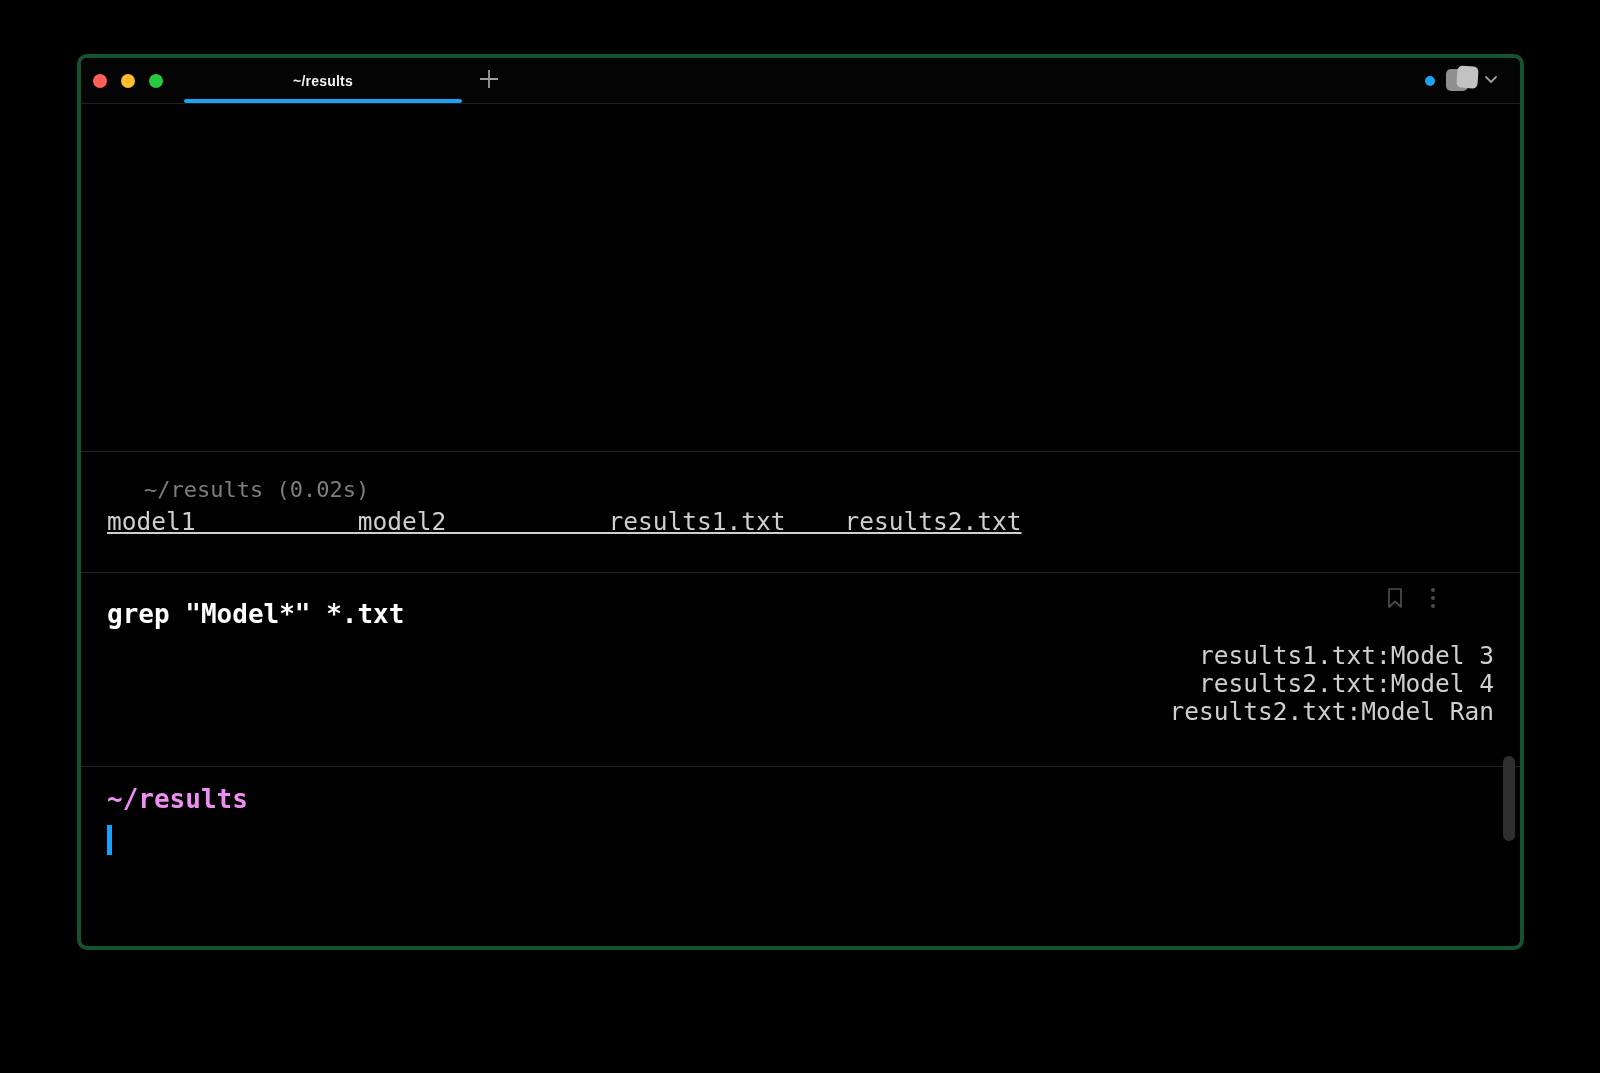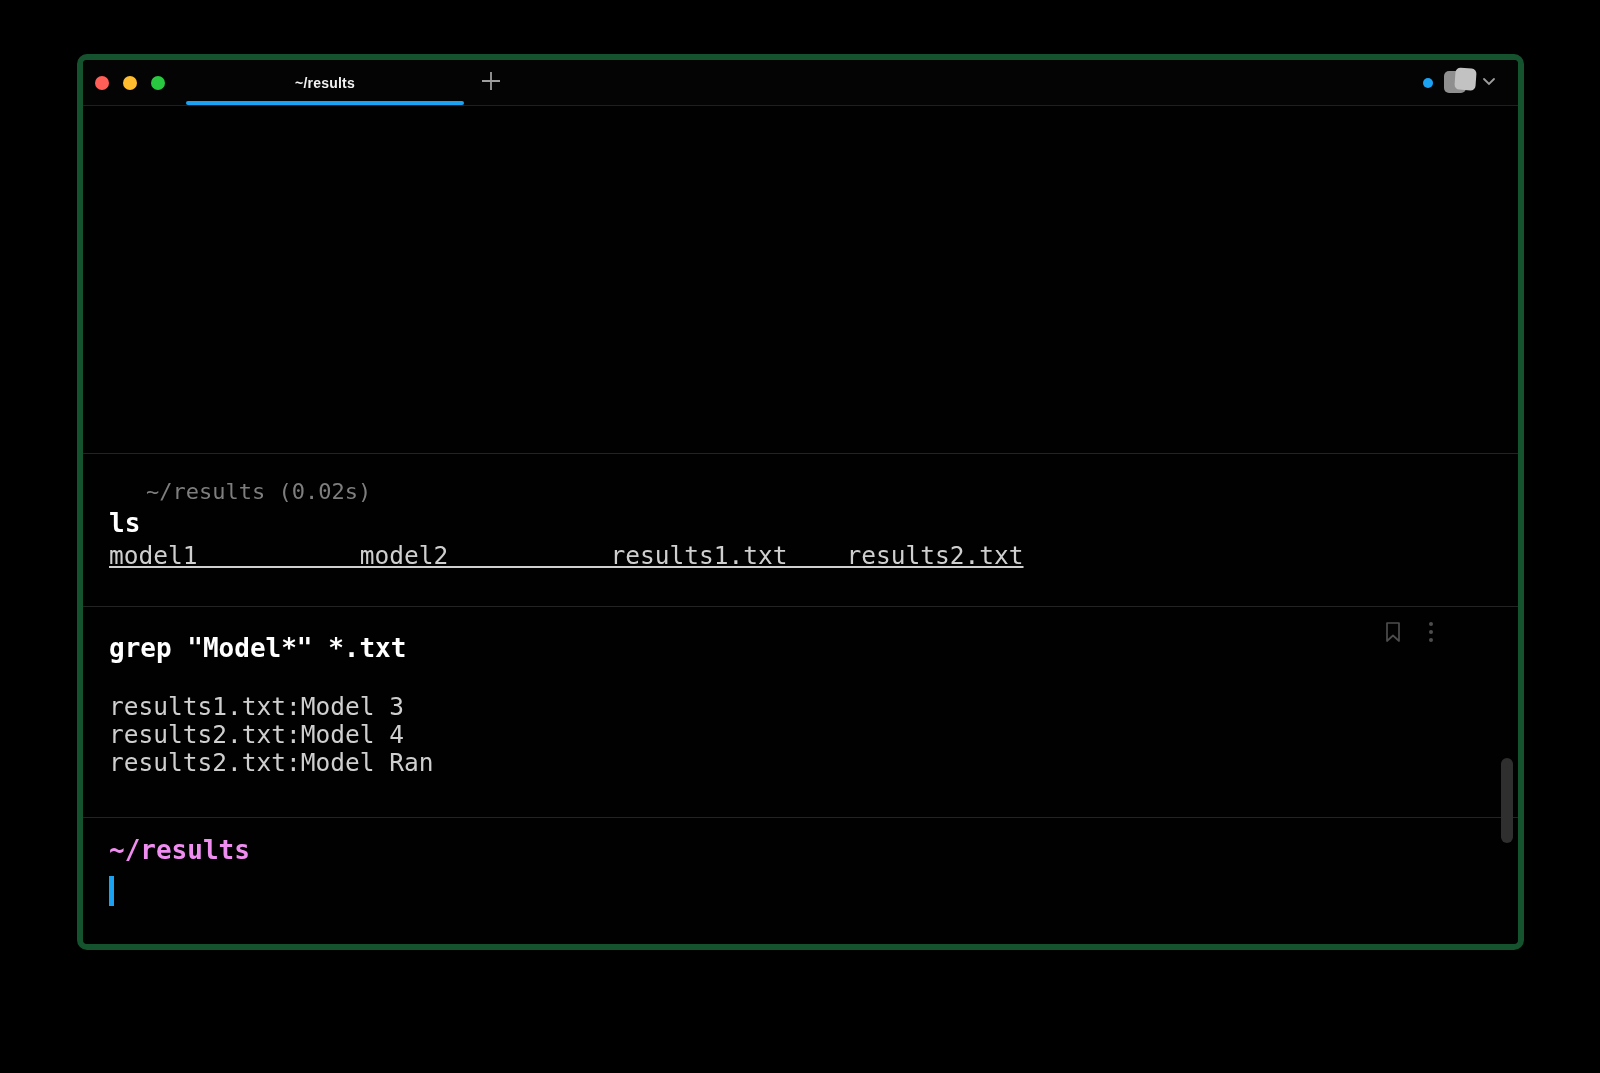--- a/index.html
+++ b/index.html
@@ -1,21 +1,21 @@
 <!DOCTYPE html>
 <html><head>
 <meta charset="utf-8">
 <style>
   * { margin:0; padding:0; box-sizing:border-box; }
   html,body { width:1600px; height:1073px; background:#000; overflow:hidden; }
   body { font-family:"DejaVu Sans Mono", monospace; }
 
   .window {
     position:absolute; left:77px; top:54px; width:1447px; height:896px;
-    background:#010101; border:6px solid #14532d; border-radius:10px;
+    background:#010101; border:4px solid #14532d; border-radius:10px;
     box-shadow:0 30px 80px rgba(0,0,0,0.85);
     overflow:hidden;
   }
 
   
   .titlebar {
     height:46px; display:flex; align-items:center; position:relative;
     border-bottom:1px solid #1f1f1f; background:#040404;
   }
   .traffic { display:flex; align-items:center; gap:14px; padding-left:12px; width:103px; }
@@ -47,21 +47,21 @@
   
   .content { position:relative; }
   .scrollback-spacer { height:347px; }
 
   .block { border-top:1px solid #232323; padding:24px 26px 0 26px; position:relative; }
   .ctx-line { font-size:22px; line-height:28px; color:#7e7e7e; white-space:pre;margin-left:37px; }
   .cmd-line { font-size:26px; line-height:30px; font-weight:bold; color:#ffffff; white-space:pre; margin-top:2px; }
   .out-text { font-size:24.5px; line-height:28px; color:#cfcfcf; white-space:pre; }
   .block-1 .out-text { margin-top:4px;text-decoration:underline; }
   .block-1 { padding-bottom:36px; }
-  .block-2 .out-text { margin-top:30px; }
+  .block-2 .out-text { margin-top:13px;text-align:right; }
   .block-2 { padding-bottom:40px; }
 
   .block-actions { position:absolute; top:14px; right:84px; display:flex; align-items:center; gap:26px; }
   .icon-btn { background:none; border:none; cursor:pointer; display:flex; align-items:center; }
 
   .prompt-block { border-top:1px solid #232323; padding:18px 26px 0 26px; }
   .prompt-path { font-size:26px; line-height:28px; font-weight:bold; color:#ef8ef0; white-space:pre; }
   .input-line { margin-top:12px; height:30px; }
   .cursor { display:inline-block; width:5px; height:30px; background:#1ba2f3; }
 
@@ -112,21 +112,20 @@
       </button>
     </div>
   </div>
 
   <div class="content">
 
     <div class="scrollback-spacer"></div>
 
     <div class="block block-1">
       <div class="ctx-line">~/results (0.02s)</div>
-      <div class="cmd-line">ls</div>
       <div class="out-text">model1           model2           results1.txt    results2.txt</div>
     </div>
 
     <div class="block block-2">
       <div class="block-actions">
         <button class="icon-btn">
           <span>
             <svg width="18" height="22" viewBox="0 0 18 22">
               <path d="M3 2 H15 V20 L9 14.5 L3 20 Z" stroke="#4d4d4d" stroke-width="1.7" fill="none" stroke-linejoin="round"></path>
             </svg>

